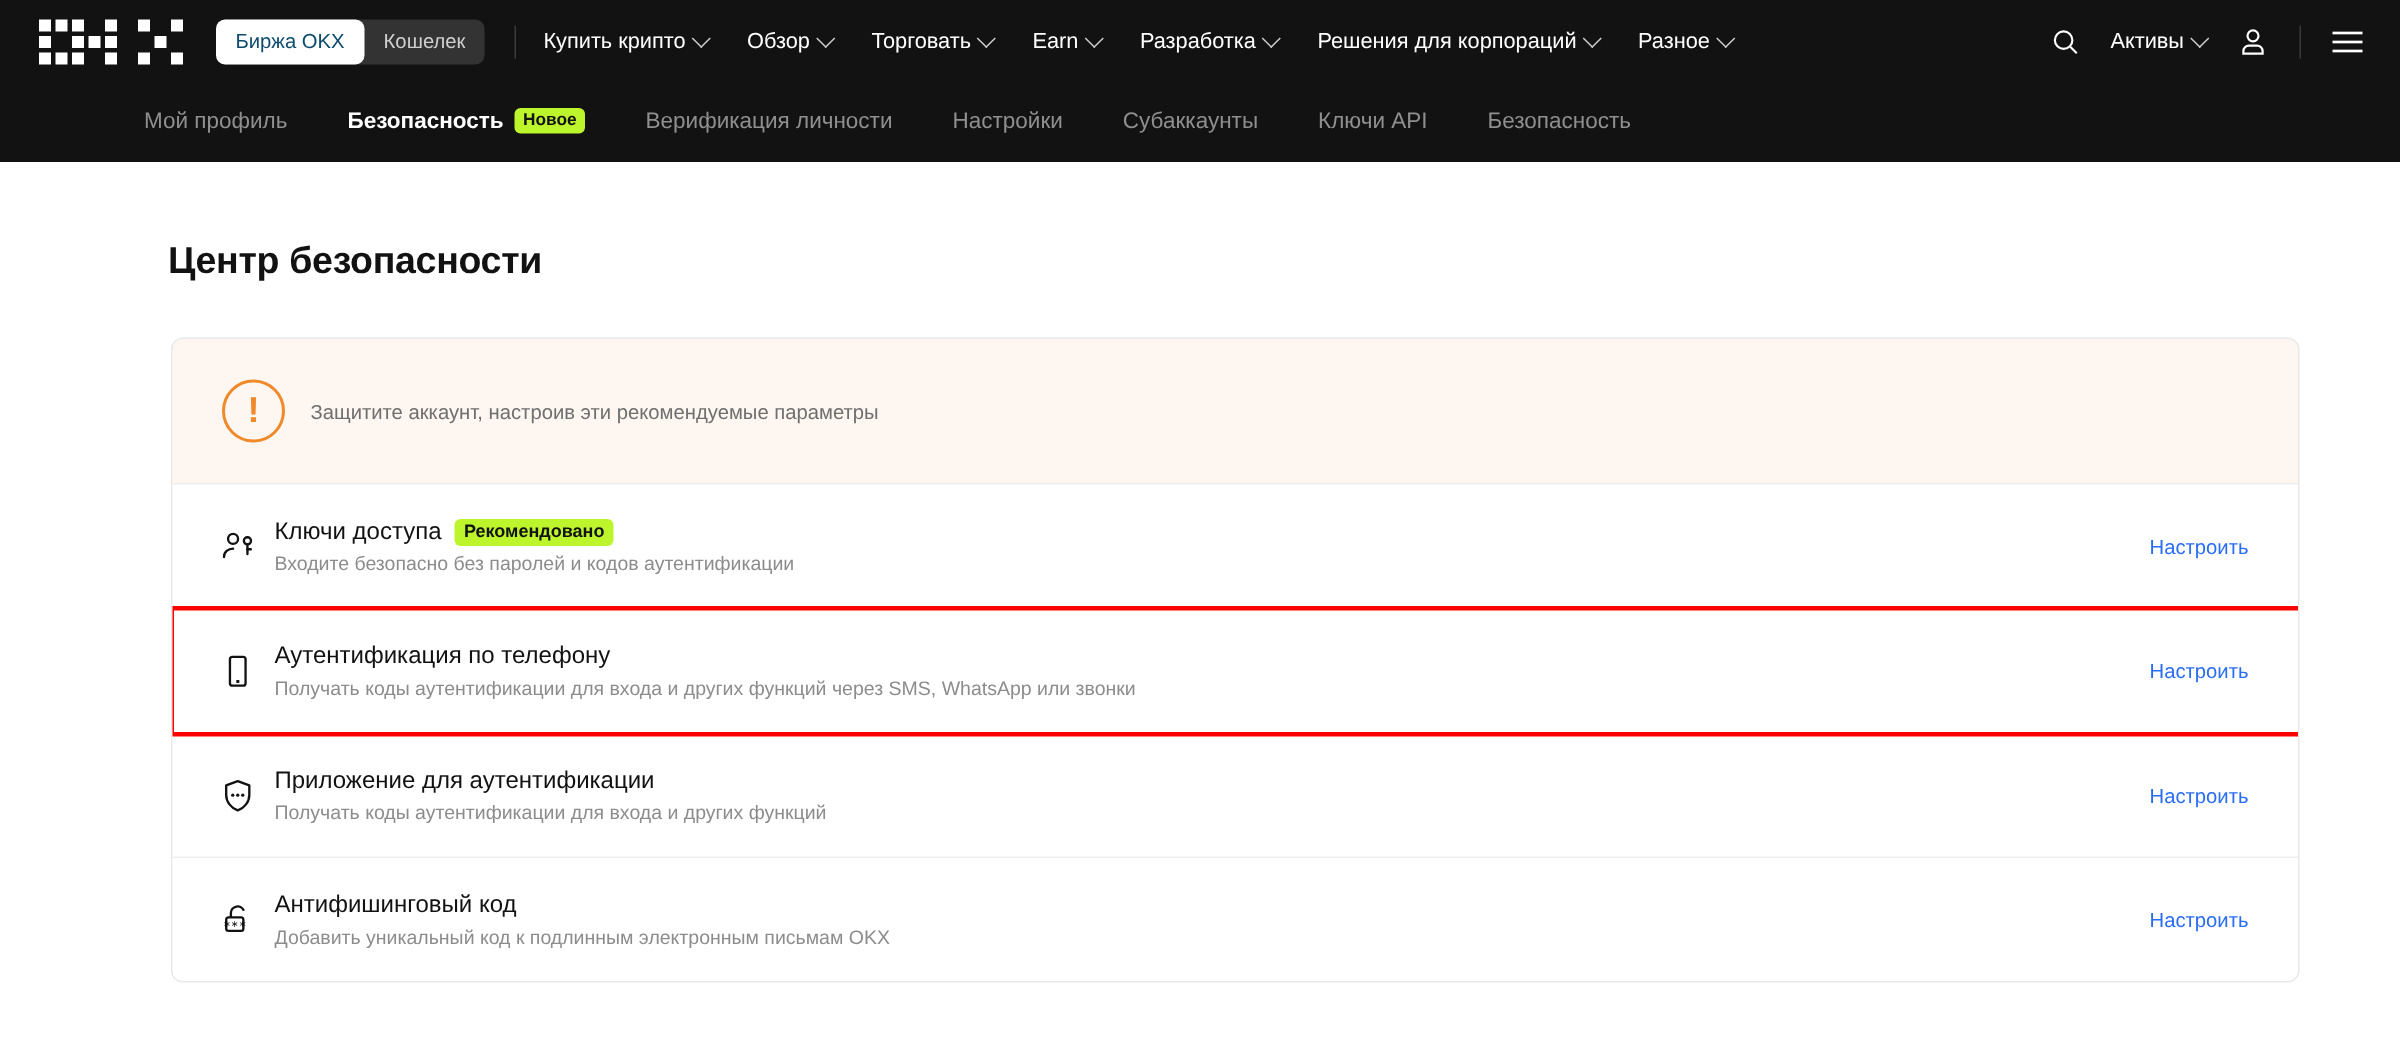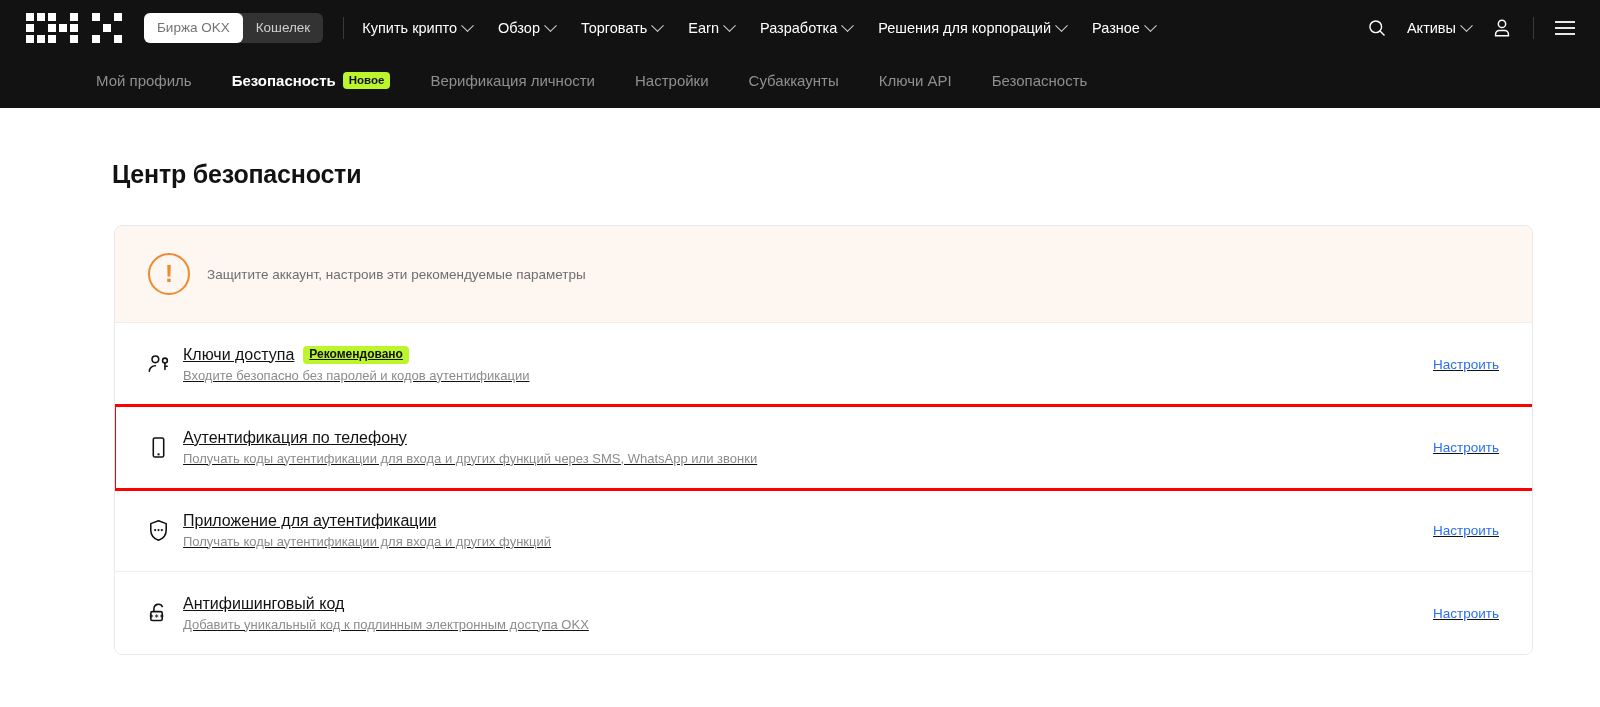--- a/index.html
+++ b/index.html
@@ -46,21 +46,21 @@
     line-height: 30px;
     padding: 0 13px;
     height: 30px;
     border-radius: 6px;
     color: #cfcfcf;
     white-space: nowrap;
     cursor: pointer;
   }
   .seg-toggle .seg.active {
     background: #ffffff;
-    color: #737373;
+    color: #0c4a6e;
   }
   .vdivider {
     width: 1px;
     height: 22px;
     background: #3a3a3a;
     margin: 0 18px 0 4px;
   }
   .nav-main {
     display: flex;
     align-items: flex-start;
@@ -178,21 +178,20 @@
   }
 
   .row {
     display: flex;
     align-items: center;
     padding: 0 33px 0 26px;
     height: 83px;
     border-top: 1px solid #eeeeee;
     background: #ffffff;
     position: relative;
-    text-decoration: underline;
   }
   .row:first-of-type { border-top: 1px solid #eeeeee; }
   .row-icon {
     width: 34px;
     flex: 0 0 34px;
     display: flex;
     align-items: center;
     justify-content: center;
     margin-right: 8px;
   }
@@ -444,19 +443,19 @@
         <svg width="25" height="25" viewBox="0 0 24 24" fill="none" stroke="#121212" stroke-width="1.5" stroke-linejoin="round">
           <path d="M7.6 10.2V7.4a4.3 4.3 0 0 1 8.3-1.5"></path>
           <rect x="4.6" y="10.2" width="11" height="8.6" rx="1.5"></rect>
           <text x="10.1" y="16.4" font-size="6" fill="#121212" stroke="none" text-anchor="middle" font-family="DejaVu Sans, sans-serif">∗∗∗</text>
         </svg>
       </div>
       <div class="row-body">
         <div class="row-title-line">
           <span class="row-title">Антифишинговый код</span>
         </div>
-        <div class="row-sub">Добавить уникальный код к подлинным электронным доступа OKX</div>
+        <div class="row-sub">Добавить уникальный код к подлинным электронным письмам OKX</div>
       </div>
       <div class="row-action">Настроить</div>
     </div>
 
   </div>
 </div>
 
 </body></html>

